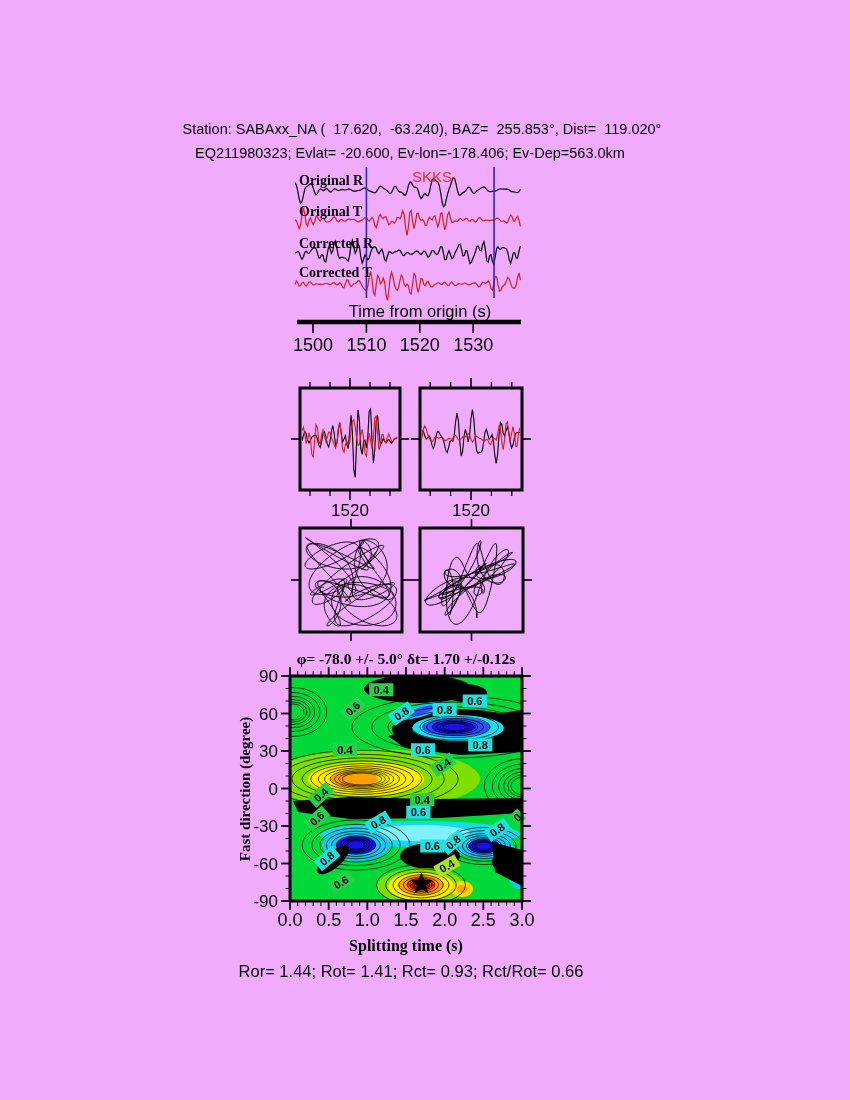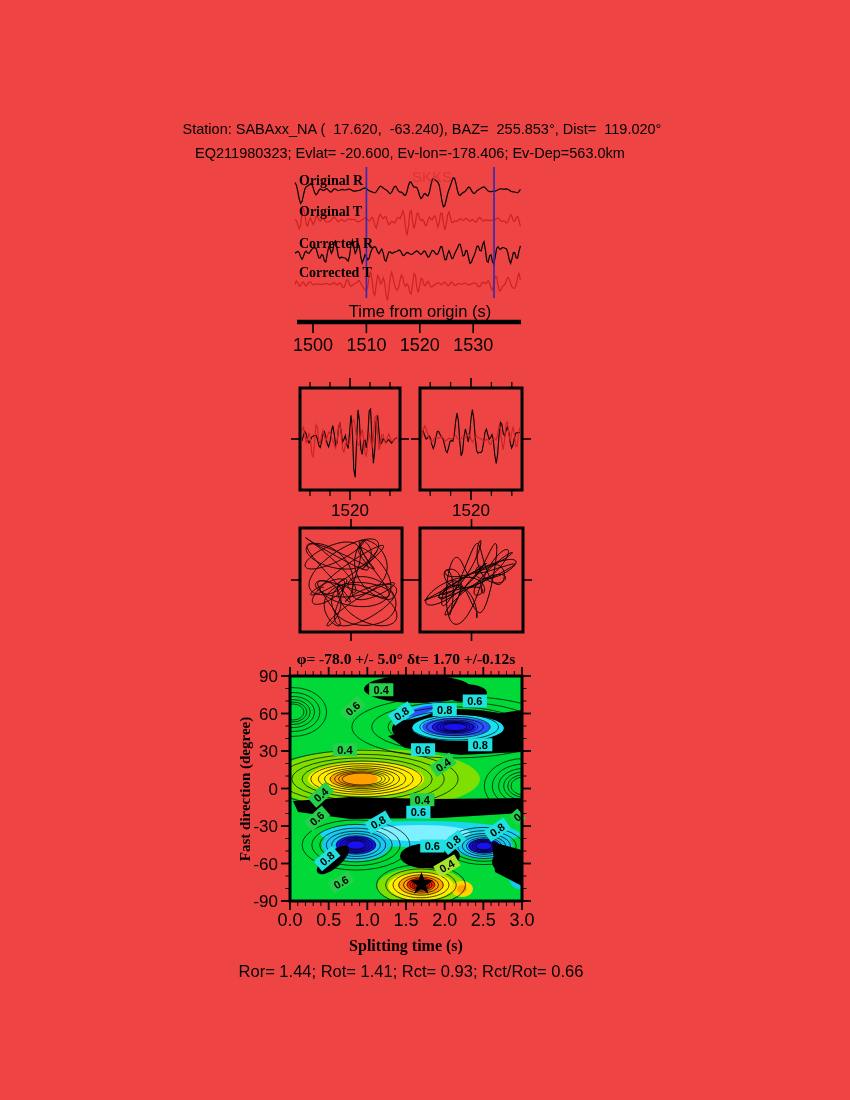--- a/index.html
+++ b/index.html
@@ -1,16 +1,16 @@
 <!DOCTYPE html>
 <html><head>
 <meta charset="utf-8">
 <style>
   html,body{margin:0;padding:0;background:#ffffff;}
-  .page{position:relative;width:850px;height:1100px;background:#ef4444;overflow:hidden;
+  .page{position:relative;width:850px;height:1100px;background:#f0abfc;overflow:hidden;
         font-family:"Liberation Sans",sans-serif;}
   svg{position:absolute;left:0;top:0;}
   svg text{white-space:pre;}
   .sans{font-family:"Liberation Sans",sans-serif;}
   .serifb{font-family:"Liberation Serif","DejaVu Serif",serif;font-weight:bold;}
 </style>
 </head>
 <body>
 
 <div class="page">

